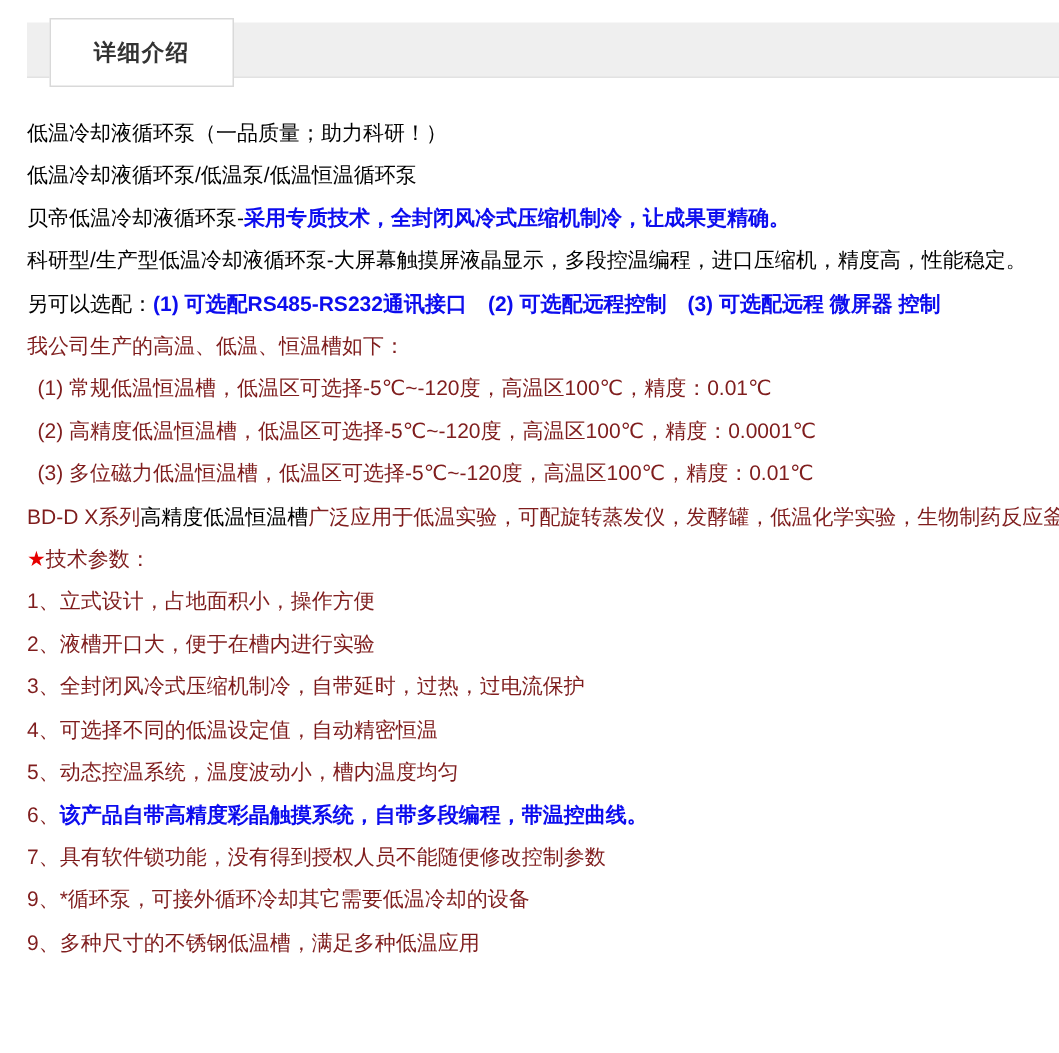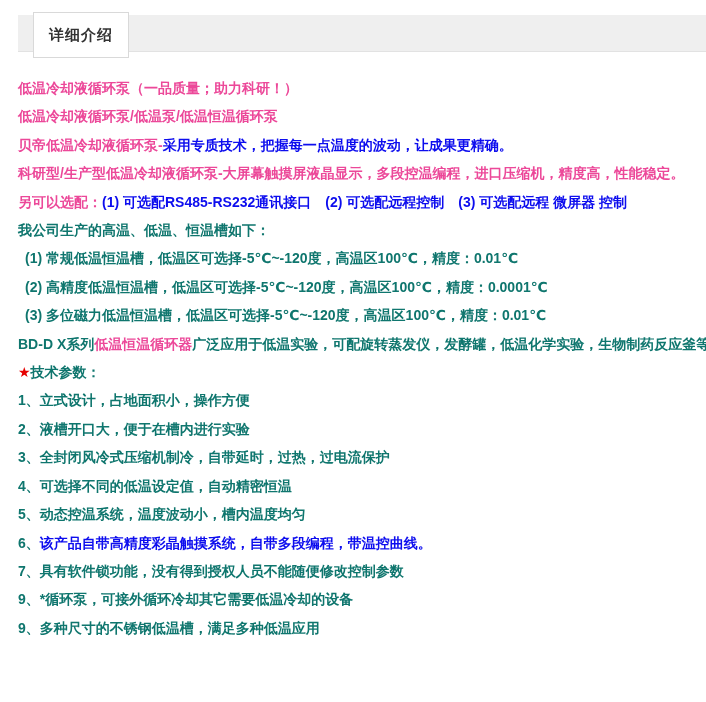--- a/index.html
+++ b/index.html
@@ -16,21 +16,21 @@
     margin: 15px 0 0 18px;
     height: 36px;
     background: #efefef;
     border-bottom: 1px solid #e2e2e2;
     position: relative;
   }
   .tab {
     position: absolute;
     left: 15px;
     top: -3px;
-    width: 96px;
+    width: 123px;
     height: 46px;
     box-sizing: border-box;
     background: #ffffff;
     border: 1px solid #d9d9d9;
     display: flex;
     align-items: center;
     justify-content: center;
     font-size: 15px;
     font-weight: bold;
     color: #333333;
@@ -42,45 +42,45 @@
     padding: 22px 6px 0 18px;
     font-size: 14px;
   }
   .content p {
     margin: 0;
     padding: 0;
     line-height: 28.4px;
     white-space: nowrap;
   }
   .content p.indent { padding-left: 7px; }
-  .run-n  { font-weight: bold; color: #0f766e; }
-  .run-b  { font-weight: bold;   color: #ec4899; }
+  .run-n  { font-weight: normal; color: #7f1d1d; }
+  .run-b  { font-weight: normal;   color: #000000; }
   .run-bb { font-weight: bold;   color: #0d0dee; }
   .run-rs { font-weight: normal; color: #e60000; }
 </style>
 </head>
 <body>
 
 <div class="tabbar">
   <div class="tab">
     <span>详细介绍</span>
   </div>
 </div>
 
 <div class="content">
     <p><span class="run-b">低温冷却液循环泵（一品质量；助力科研！）</span></p>
     <p><span class="run-b">低温冷却液循环泵/低温泵/低温恒温循环泵</span></p>
-    <p><span class="run-b">贝帝低温冷却液循环泵-</span><span class="run-bb">采用专质技术，把握每一点温度的波动，让成果更精确。</span></p>
+    <p><span class="run-b">贝帝低温冷却液循环泵-</span><span class="run-bb">采用专质技术，全封闭风冷式压缩机制冷，让成果更精确。</span></p>
     <p><span class="run-b">科研型/生产型低温冷却液循环泵-大屏幕触摸屏液晶显示，多段控温编程，进口压缩机，精度高，性能稳定。</span></p>
     <p><span class="run-b">另可以选配：</span><span class="run-bb">(1) 可选配RS485-RS232通讯接口　(2) 可选配远程控制　(3) 可选配远程 微屏器 控制</span></p>
     <p><span class="run-n">我公司生产的高温、低温、恒温槽如下：</span></p>
     <p class="indent"><span class="run-n">(1) 常规低温恒温槽，低温区可选择-5℃~-120度，高温区100℃，精度：0.01℃</span></p>
     <p class="indent"><span class="run-n">(2) 高精度低温恒温槽，低温区可选择-5℃~-120度，高温区100℃，精度：0.0001℃</span></p>
     <p class="indent"><span class="run-n">(3) 多位磁力低温恒温槽，低温区可选择-5℃~-120度，高温区100℃，精度：0.01℃</span></p>
-    <p><span class="run-n">BD-D X系列</span><span class="run-b">低温恒温循环器</span><span class="run-n">广泛应用于低温实验，可配旋转蒸发仪，发酵罐，低温化学实验，生物制药反应釜等</span></p>
+    <p><span class="run-n">BD-D X系列</span><span class="run-b">高精度低温恒温槽</span><span class="run-n">广泛应用于低温实验，可配旋转蒸发仪，发酵罐，低温化学实验，生物制药反应釜等</span></p>
     <p><span class="run-rs">★</span><span class="run-n">技术参数：</span></p>
     <p><span class="run-n">1、立式设计，占地面积小，操作方便</span></p>
     <p><span class="run-n">2、液槽开口大，便于在槽内进行实验</span></p>
     <p><span class="run-n">3、全封闭风冷式压缩机制冷，自带延时，过热，过电流保护</span></p>
     <p><span class="run-n">4、可选择不同的低温设定值，自动精密恒温</span></p>
     <p><span class="run-n">5、动态控温系统，温度波动小，槽内温度均匀</span></p>
     <p><span class="run-n">6、</span><span class="run-bb">该产品自带高精度彩晶触摸系统，自带多段编程，带温控曲线。</span></p>
     <p><span class="run-n">7、具有软件锁功能，没有得到授权人员不能随便修改控制参数</span></p>
     <p><span class="run-n">9、*循环泵，可接外循环冷却其它需要低温冷却的设备</span></p>
     <p><span class="run-n">9、多种尺寸的不锈钢低温槽，满足多种低温应用</span></p>

